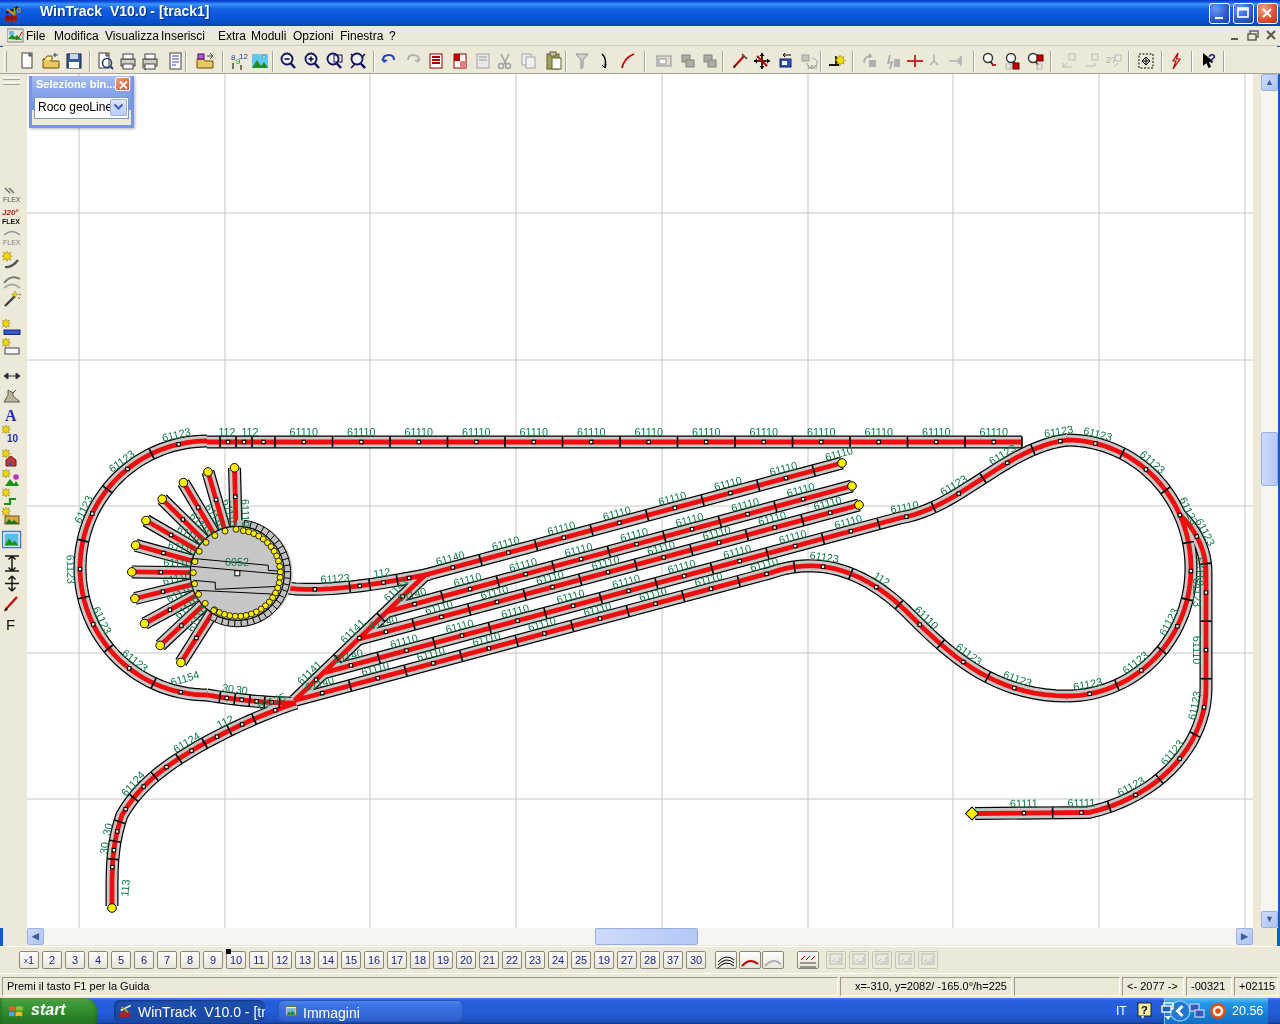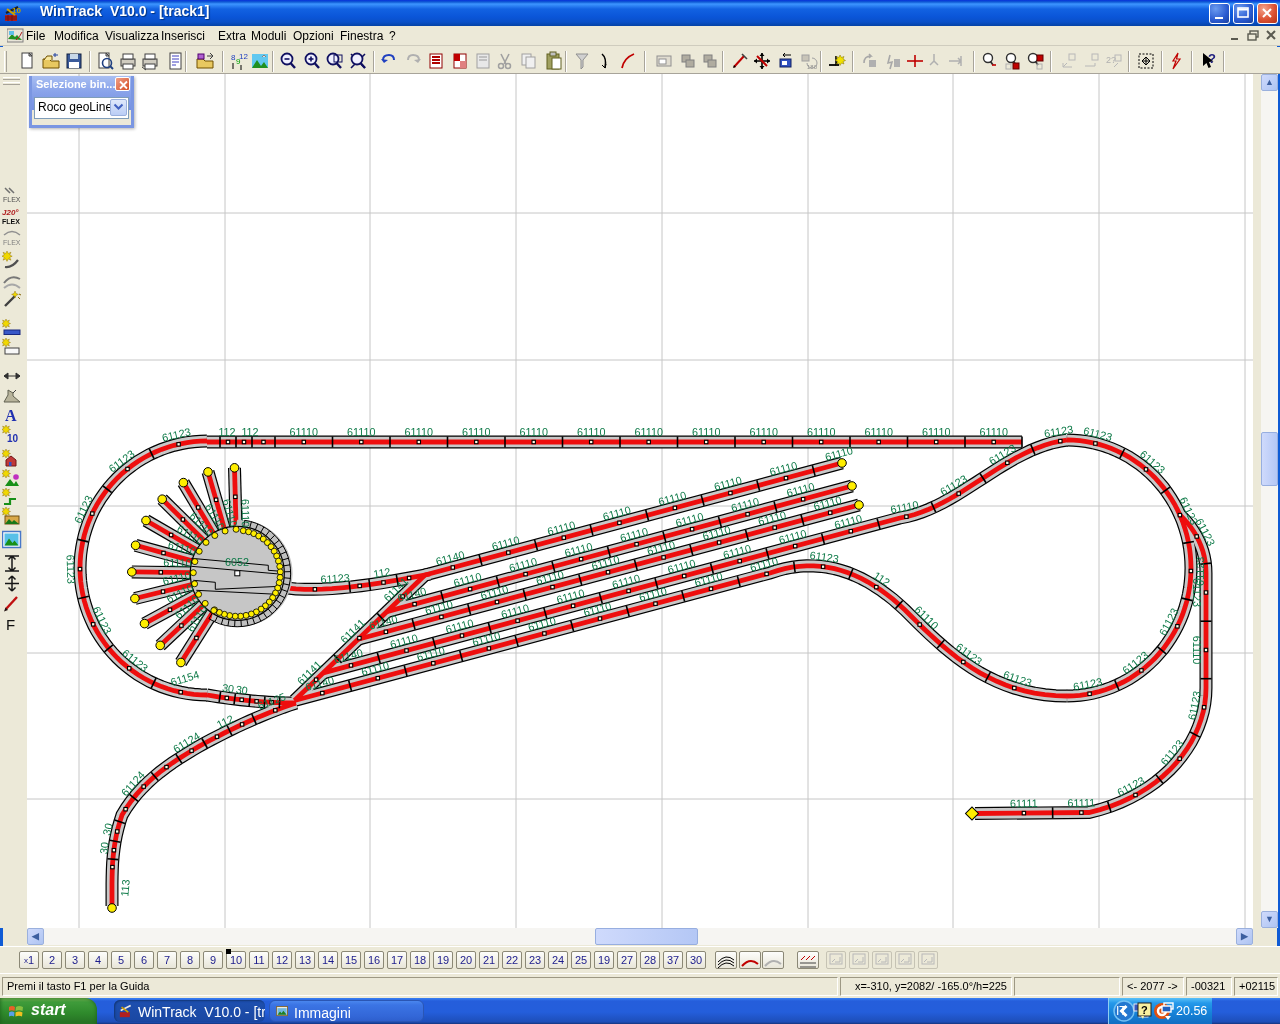--- a/index.html
+++ b/index.html
@@ -24,21 +24,21 @@
 .sthumb{position:absolute;background:linear-gradient(90deg,#cfdafc,#b4c7f5);border:1px solid #97aee0;border-radius:2px}
 #btnrow{position:absolute;left:0;top:946px;width:1280px;height:27px;background:#ece9d8;border-top:1px solid #fff}
 .nb{position:absolute;top:4px;width:20px;height:18px;background:linear-gradient(180deg,#fdfdfb,#e8e5d8);border:1px solid #8b8876;border-radius:2px;font-size:11px;color:#1c1c8c;text-align:center;line-height:16px}
 .nbi{position:absolute;top:4px;width:22px;height:18px;background:linear-gradient(180deg,#fdfdfb,#e8e5d8);border:1px solid #8b8876;border-radius:2px}
 .nbg{position:absolute;top:4px;width:20px;height:18px;background:#ece9d8;border:1px solid #c6c3b4;border-radius:2px;text-align:center}
 #statusbar{position:absolute;left:0;top:973px;width:1280px;height:25px;background:#ece9d8;border-top:1px solid #fff;font-size:11px;color:#000}
 #taskbar{position:absolute;left:0;top:998px;width:1280px;height:26px;background:linear-gradient(180deg,#3980f4 0,#255edb 3px,#245edb 14px,#1d4eb8 24px,#15357c 26px)}
 #startbtn{position:absolute;left:0;top:0;width:97px;height:42px;border-radius:0 12px 12px 0;
  background:linear-gradient(180deg,#7ebe58 0,#3f9c3b 4px,#2f8a2c 15px,#277425 24px);box-shadow:inset 0 0 4px #1a5c18;color:#fff;font-weight:bold;font-style:italic;font-size:16px}
 .task{position:absolute;top:2px;height:22px;border-radius:6px;color:#fff;font-size:14px;overflow:hidden;white-space:nowrap}
-#tray{position:absolute;left:1108px;top:0;width:104px;height:26px;background:linear-gradient(180deg,#59c0f8 0,#2599ea 5px,#1580d6 16px,#116ec2 26px);border-left:1px solid #8ecdf2}
+#tray{position:absolute;left:1164px;top:0;width:104px;height:26px;background:linear-gradient(180deg,#59c0f8 0,#2599ea 5px,#1580d6 16px,#116ec2 26px);border-left:1px solid #8ecdf2}
 svg text{user-select:none}
 
 #selwin{position:absolute;left:29px;top:76px;width:105px;height:52px;border:3px solid #7a96e2;border-top:none;background:#ece9d8;box-shadow:1px 1px 3px rgba(0,0,0,.3)}
 #selwin-t{height:34px;background:linear-gradient(180deg,#a8bef2 0,#8aa4ea 45%,#7590e2);color:#fff;font-weight:bold;font-size:11px;padding:2px 0 0 4px}
 #selwin-x{position:absolute;right:1px;top:1px;width:15px;height:14px;background:linear-gradient(135deg,#f0a088,#d44e24);border:1px solid #fff;border-radius:2px}
 #selwin-c{position:absolute;left:2px;top:21px;width:95px;height:22px;background:#fff;border:1px solid #7f9db9;font-size:12px;padding:2px 0 0 3px;white-space:nowrap;overflow:hidden}
 #selwin-dd{position:absolute;right:1px;top:1px;width:17px;height:17px;background:linear-gradient(180deg,#dfe8fb,#bacdf5);border:1px solid #9ab0dd;border-radius:2px;text-align:center}
 </style></head><body>
 <div id="screen">
 <div style="position:absolute;left:0;top:26px;width:3px;height:972px;background:#0f5bd5"></div>
@@ -1060,21 +1060,21 @@
         <span style="position:absolute;left:31px;top:3px">start</span>
       </div>
  <div class="task" style="left:114px;width:151px;background:linear-gradient(180deg,#1e50b0,#1a47a2);box-shadow:inset 1px 1px 2px #123575">
    <svg style="position:absolute;left:5px;top:3px" width="15" height="15" viewBox="0 0 18 18">
           <rect x="1" y="11" width="12" height="6" fill="#b02020"></rect>
           <path d="M2 9 L14 3" stroke="#e8e8e8" stroke-width="2"></path>
           <path d="M3 5 l8 6" stroke="#d0a000" stroke-width="2"></path>
         </svg>
    <span style="position:absolute;left:24px;top:4px">WinTrack&nbsp; V10.0 - [tr...</span>
       </div>
- <div class="task" style="left:269px;width:155px;background:linear-gradient(180deg,#4a86ee 0,#3b74e4 4px,#3367d8 15px,#2c5cc8 22px);border:1px solid #2a56b4">
+ <div class="task" style="left:278px;width:185px;background:linear-gradient(180deg,#4a86ee 0,#3b74e4 4px,#3367d8 15px,#2c5cc8 22px);border:1px solid #2a56b4">
    <svg style="position:absolute;left:5px;top:3px" width="15" height="15" viewBox="0 0 18 18">
           <rect x="2" y="3" width="13" height="11" fill="#f0ece0" stroke="#806020"></rect>
           <rect x="3" y="5" width="11" height="8" fill="#70b8e0"></rect>
           <path d="M3 13 l3 -4 2 2 2 -3 4 5 z" fill="#208020"></path>
         </svg>
    <span style="position:absolute;left:24px;top:4px">Immagini</span>
       </div>
  <div id="tray">
    <svg style="position:absolute;left:4px;top:2px" width="22" height="22" viewBox="0 0 22 22">
           <circle cx="11" cy="11" r="10" fill="#2377d0"></circle>

